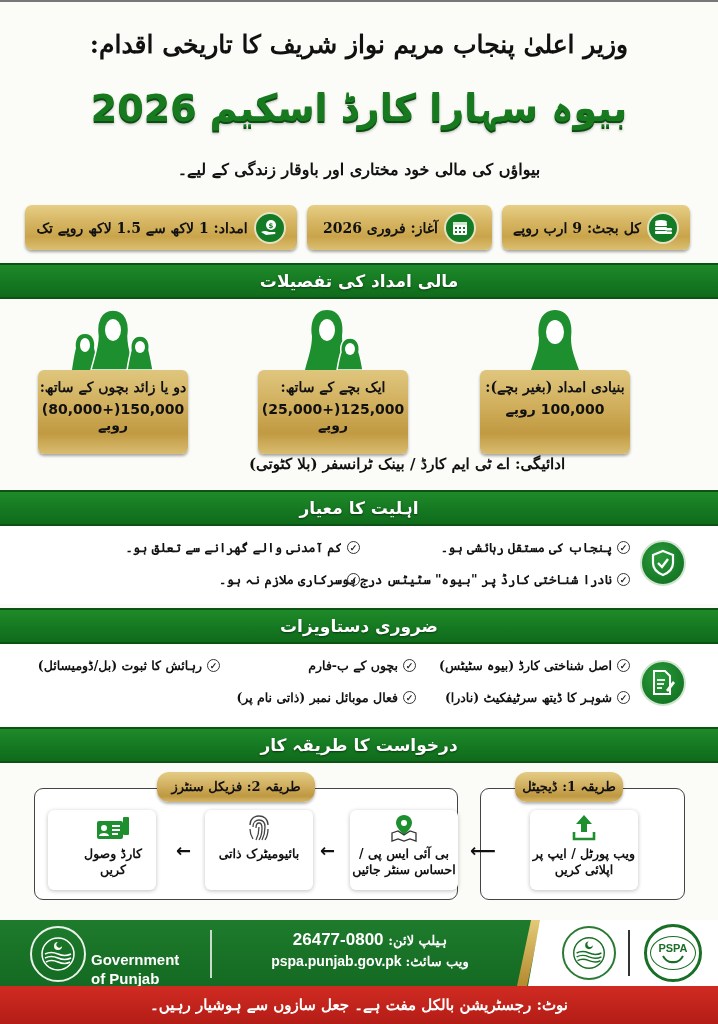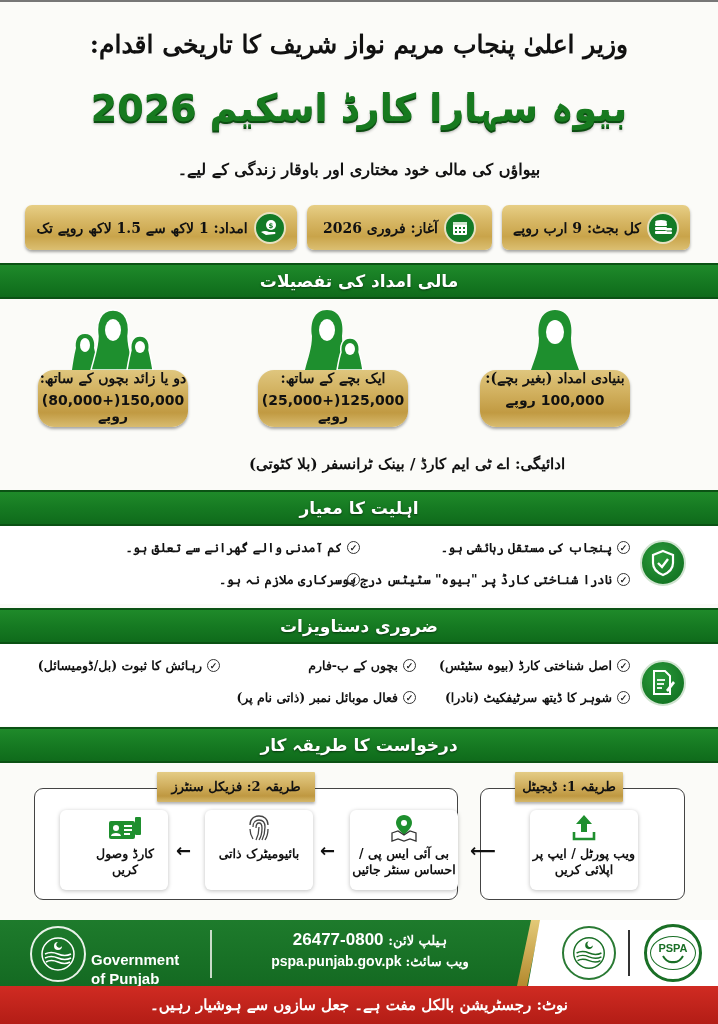--- a/index.html
+++ b/index.html
@@ -53,25 +53,25 @@
     color: #fff; text-align: center; direction: rtl;
     font-family: "DejaVu Sans", sans-serif; font-weight: bold; font-size: 17px; line-height: 32px;
     text-shadow: 0 1px 2px rgba(0,0,0,0.5);
   }
 
   
   .fin-cards { position: absolute; top: 305px; left: 0; width: 718px; height: 140px; }
   .fcard { position: absolute; width: 150px; }
   .fcard .figure { height: 65px; display: flex; align-items: flex-end; justify-content: center; }
   .fcard .plaque {
-    height: 57px; border-radius: 16px;
+    height: 84px; border-radius: 6px;
     background: linear-gradient(180deg, #dfc67e 0%, #d1b05e 40%, #c19a42 75%, #d8bc70 100%);
     box-shadow: 0 2px 3px rgba(0,0,0,0.35);
     text-align: center; direction: rtl;
-    font-family: "DejaVu Serif", serif; font-weight: bold; font-size: 14px; 
+    font-family: "DejaVu Serif", serif; font-weight: bold; font-size: 14px; padding-top: 9px;
   }
   .fcard .plaque .amt { font-family: "DejaVu Sans", sans-serif; font-size: 14px; margin-top: 6px; }
 
   .payment {
     position: absolute; top: 455px; left: 0; width: 718px; text-align: center; direction: rtl;
     font-family: "DejaVu Serif", serif; font-weight: bold; font-size: 15px; margin-left: 48px;
   }
 
   
   .listbox { position: absolute; left: 0; width: 718px; background: #fff; }
@@ -88,21 +88,21 @@
     width: 13px; height: 13px; border: 1.3px solid #333; border-radius: 50%;
     display: inline-flex; align-items: center; justify-content: center; font-size: 9px; color: #222;
     flex: none;
   }
 
   
   .proc-group {
     position: absolute; border: 1.5px solid #444; border-radius: 9px; background: #fff;
   }
   .proc-tag {
-    position: absolute; height: 30px; border-radius: 1px;
+    position: absolute; height: 30px; border-radius: 12px;
     background: linear-gradient(180deg, #e4cc85 0%, #d1b060 45%, #bf9841 80%, #d5b86b 100%);
     box-shadow: 0 2px 3px rgba(0,0,0,0.3); direction: rtl; text-align: center;
     font-family: "DejaVu Serif", serif; font-weight: bold; font-size: 13px; line-height: 30px;
   }
   .step {
     position: absolute; width: 108px; height: 80px; border-radius: 6px; background: #fff;
     box-shadow: 0 1px 4px rgba(0,0,0,0.25);
     text-align: center; direction: rtl; font-family: "DejaVu Serif", serif;
     font-weight: bold; font-size: 12.5px; line-height: 16px;
   }
@@ -350,21 +350,21 @@
         <path d="M7 14 C7 9 10 7 13 7 C16 7 19 9 19 14 C19 19 18 23 16 27"></path>
         <path d="M10 15 C10 12 11 10 13 10 C15 10 16 12 16 15 C16 20 15 24 13 27"></path>
         <path d="M13 14 C13 19 12 23 10 27"></path>
         <path d="M4 16 C4 20 5 23 7 26"></path>
         <path d="M22 16 C22 20 21 24 19 27"></path>
       </svg>
   </div>
   <div>بائیومیٹرک ذاتی</div>
 </div>
 <div class="arrow" style="left:176px;top:840px;">←</div>
-<div class="step" style="left:60px;top:810px;padding-left:22px;">
+<div class="step" style="left:48px;top:810px;padding-left:22px;">
   <div class="sic">
     <svg width="34" height="26" viewBox="0 0 34 26">
         <rect x="1" y="6" width="26" height="18" rx="2" fill="#1e8f2e"></rect>
         <rect x="27" y="2" width="6" height="18" rx="1" fill="#1e8f2e"></rect>
         <circle cx="8" cy="13" r="3" fill="#fff"></circle>
         <path d="M3 21 C3 17 13 17 13 21 Z" fill="#fff"></path>
         <g stroke="#fff" stroke-width="2">
           <line x1="16" y1="11" x2="24" y2="11"></line>
           <line x1="16" y1="15" x2="24" y2="15"></line>
           <line x1="16" y1="19" x2="22" y2="19"></line>

